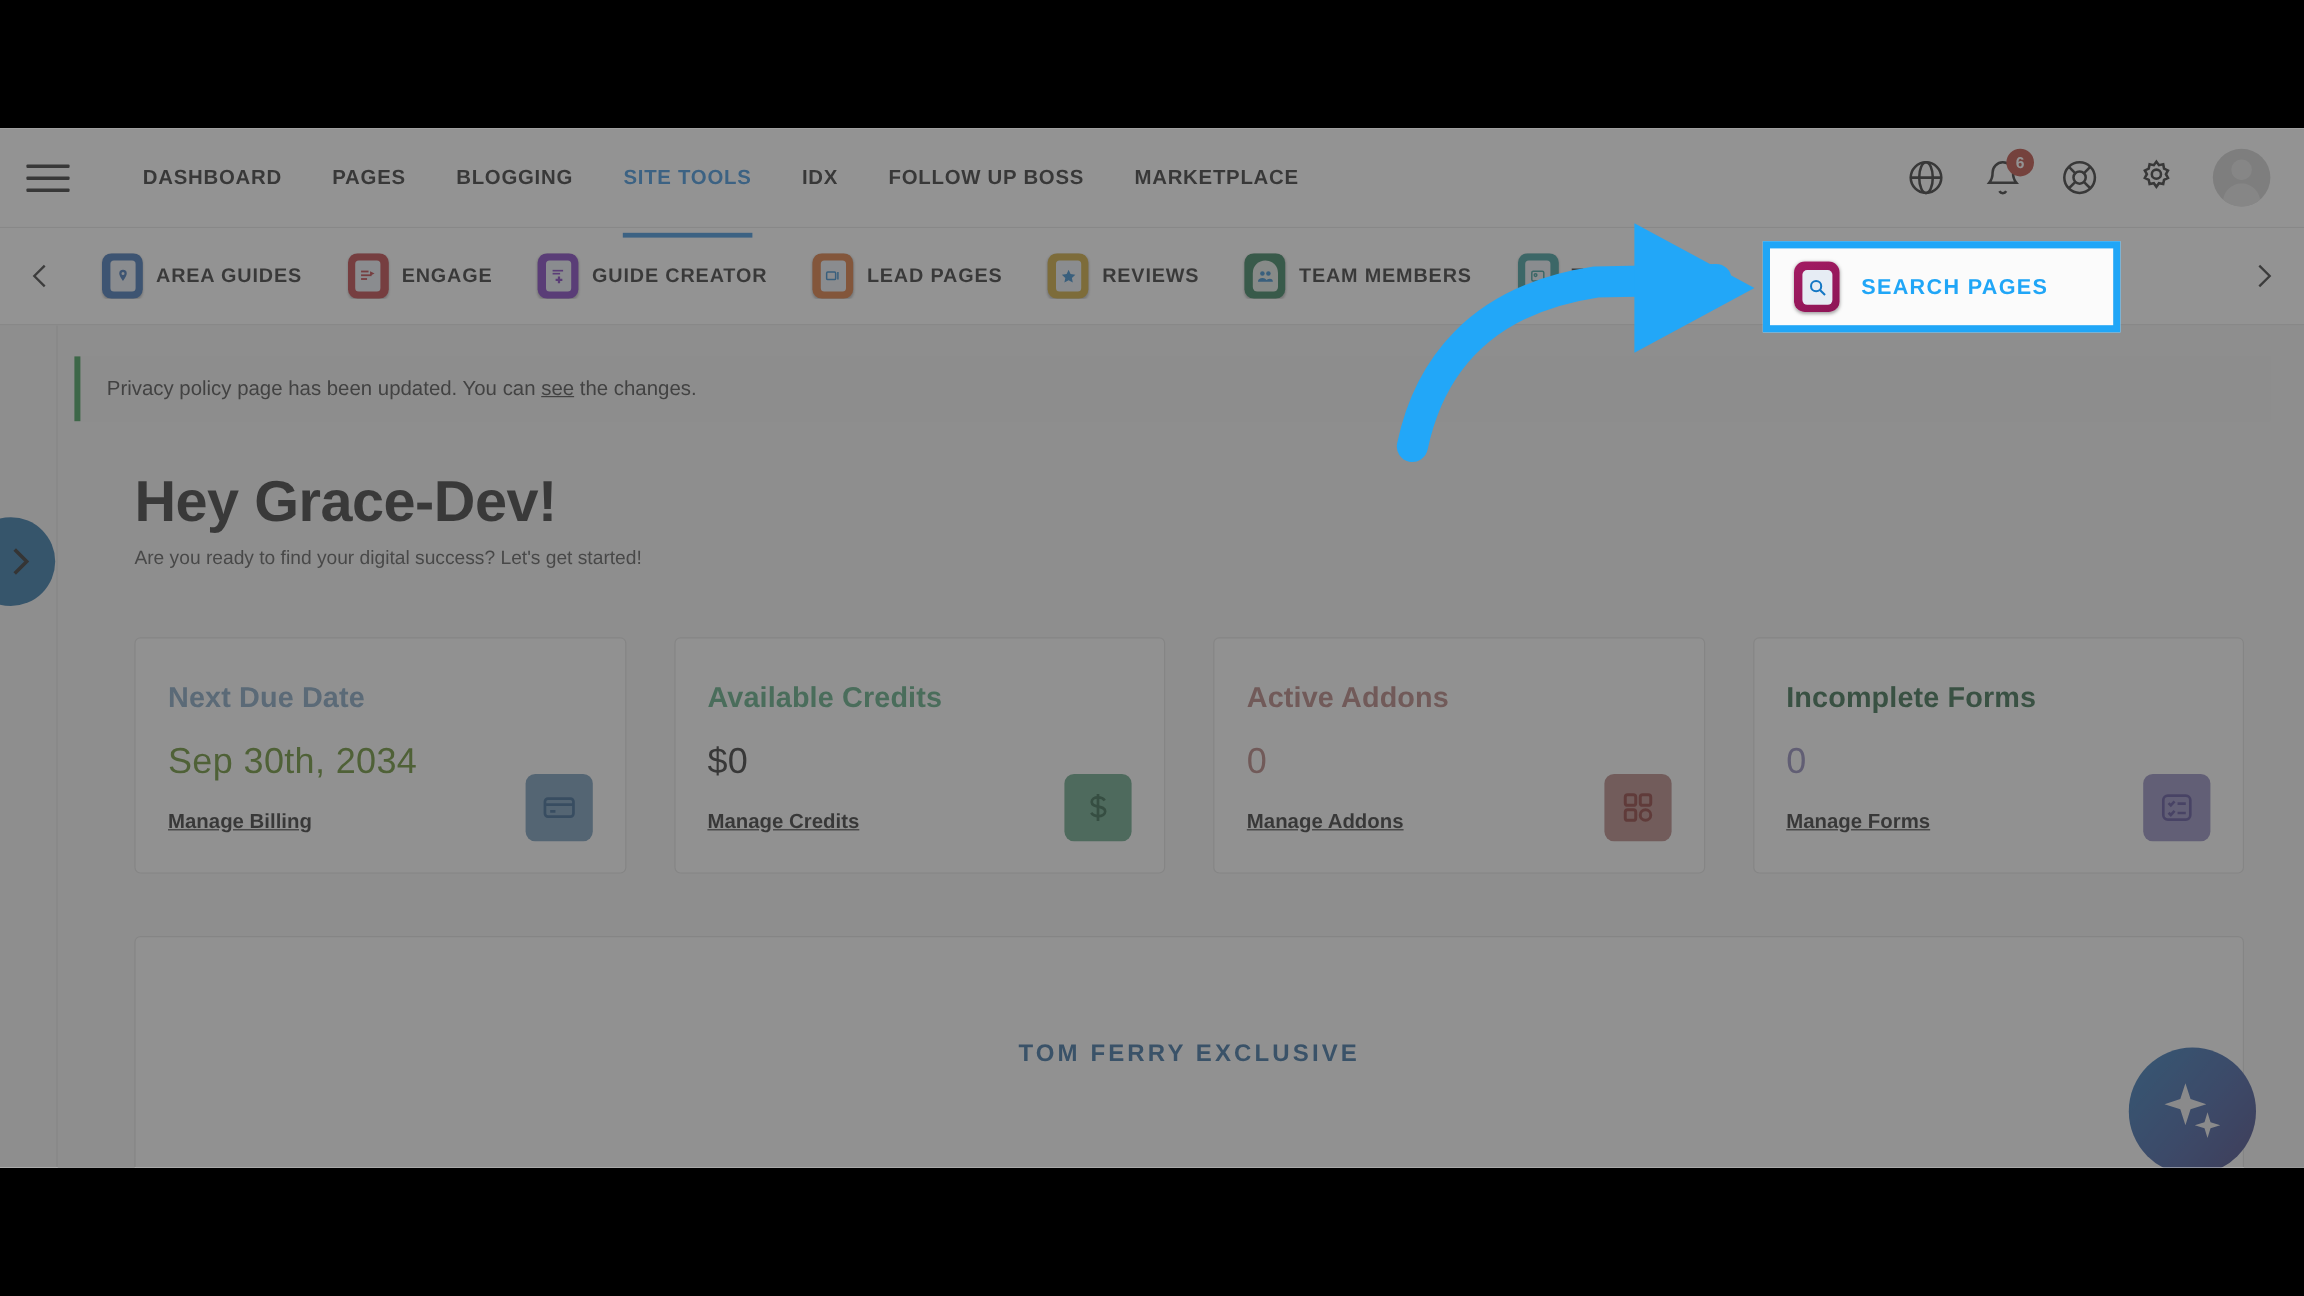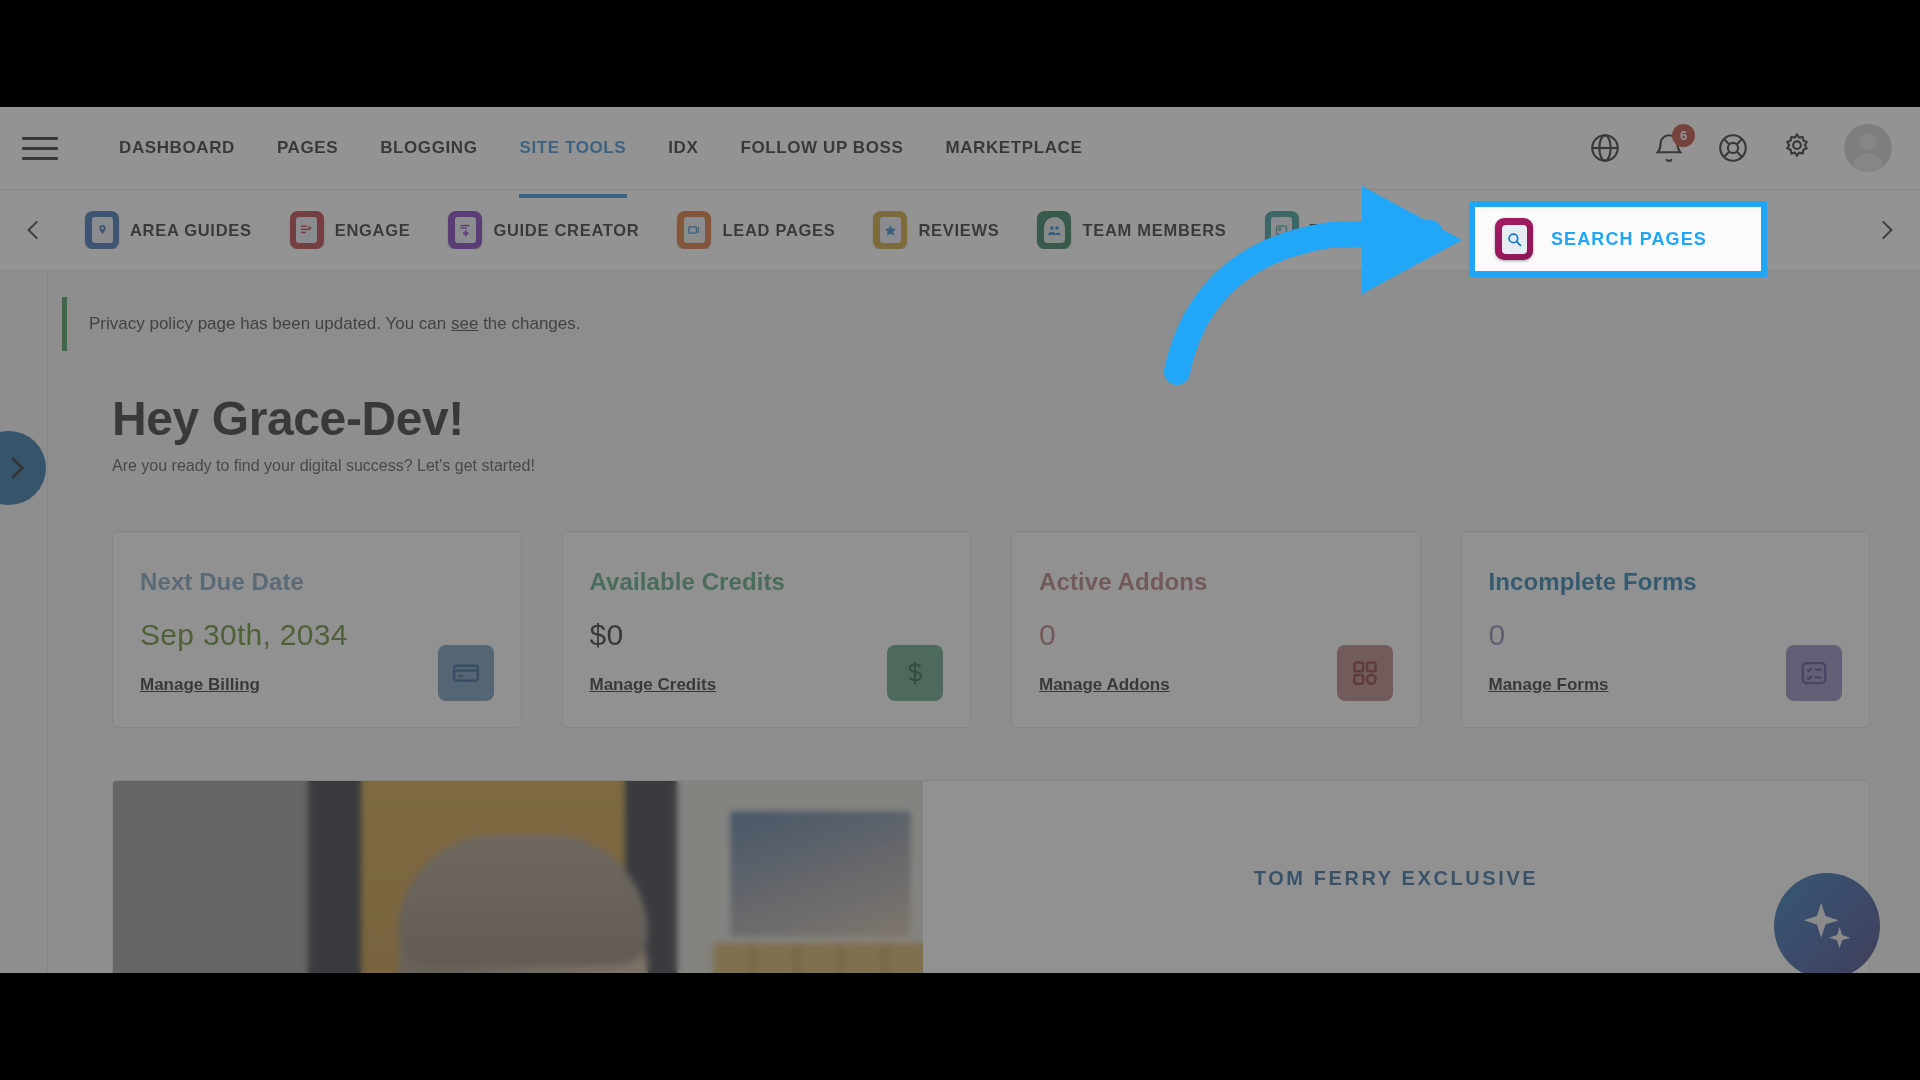--- a/index.html
+++ b/index.html
@@ -282,20 +282,21 @@
   .card .cicon svg { width: 30px; height: 30px; }
 
   .promo {
     margin: 52px 50px 0 64px;
     height: 260px;
     background: #fafafa;
     border: 1px solid #dadada;
     border-radius: 5px;
     display: flex;
     overflow: hidden;
+    flex-direction: column;
   }
   .promo-media {
     width: 810px;
     flex: none;
     position: relative;
     overflow: hidden;
     background: #2c2c2c;
   }
   
   .scene { position: absolute; inset: 0; }
@@ -614,21 +615,21 @@
               <svg viewBox="0 0 24 24" fill="none" stroke="#7a1a16" stroke-width="2">
                 <rect x="3.5" y="3.5" width="7" height="7" rx="1.6"></rect>
                 <rect x="13.5" y="3.5" width="7" height="7" rx="1.6"></rect>
                 <rect x="3.5" y="13.5" width="7" height="7" rx="1.6"></rect>
                 <circle cx="17" cy="17" r="3.5"></circle>
               </svg>
             </div>
           </div>
 
           <div class="card">
-            <div class="ctitle" style="color:#0369a1">Incomplete Forms</div>
+            <div class="ctitle" style="color:#14532d">Incomplete Forms</div>
             <div class="cvalue" style="color:#7d74ad">0</div>
             <div class="clink">Manage Forms</div>
             <div class="cicon" style="background:#7f77b2">
               <svg viewBox="0 0 24 24" fill="none" stroke="#3c2f86" stroke-width="1.8">
                 <rect x="3" y="4" width="18" height="16" rx="3"></rect>
                 <polyline points="6.5,9 8,10.5 10.5,7.8"></polyline>
                 <line x1="12.5" y1="9.3" x2="18" y2="9.3"></line>
                 <polyline points="6.5,15.4 8,16.9 10.5,14.2"></polyline>
                 <line x1="12.5" y1="15.6" x2="18" y2="15.6"></line>
               </svg>

